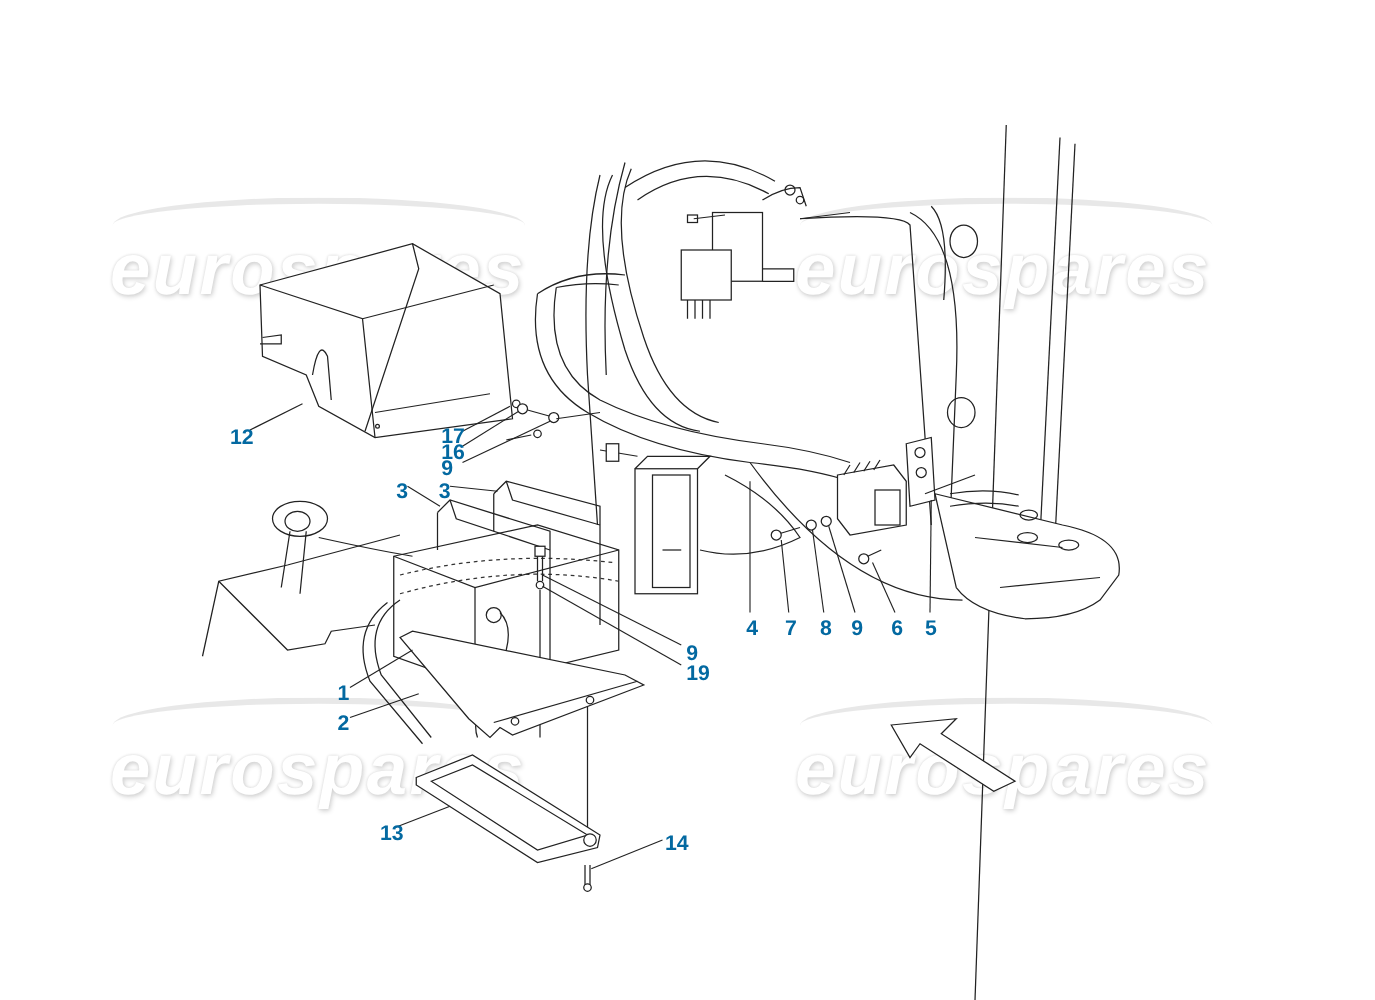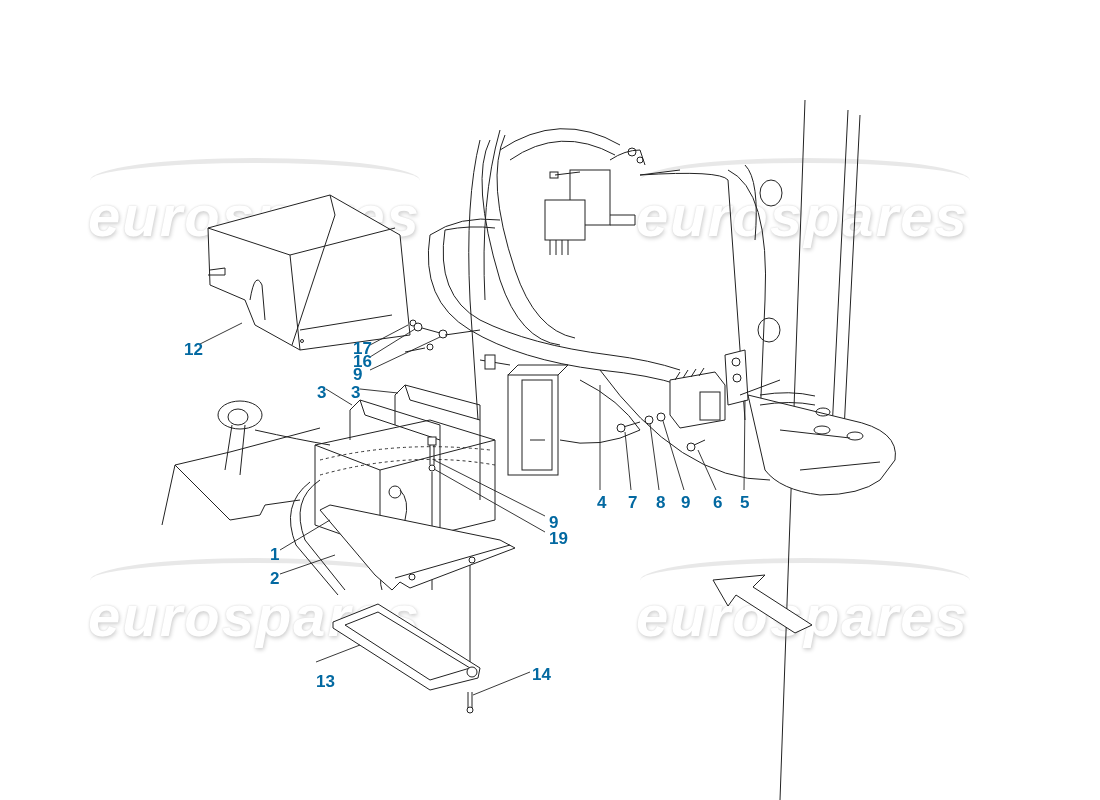--- a/index.html
+++ b/index.html
@@ -216,18 +216,18 @@
   <div class="callout" style="left:351px; top:384px;">3</div>
   <div class="callout" style="left:597px; top:494px;">4</div>
   <div class="callout" style="left:740px; top:494px;">5</div>
   <div class="callout" style="left:713px; top:494px;">6</div>
   <div class="callout" style="left:628px; top:494px;">7</div>
   <div class="callout" style="left:656px; top:494px;">8</div>
   <div class="callout" style="left:681px; top:494px;">9</div>
   <div class="callout" style="left:549px; top:514px;">9</div>
   <div class="callout" style="left:549px; top:530px;">19</div>
   <div class="callout" style="left:184px; top:341px;">12</div>
-  <div class="callout" style="left:316px; top:658px;margin-top:15px;">13</div>
+  <div class="callout" style="left:304px; top:658px;">13</div>
   <div class="callout" style="left:532px; top:666px;">14</div>
   <div class="callout" style="left:353px; top:366px;">9</div>
   <div class="callout" style="left:353px; top:353px;">16</div>
   <div class="callout" style="left:353px; top:340px;">17</div>
 </div>
 
 </body></html>

